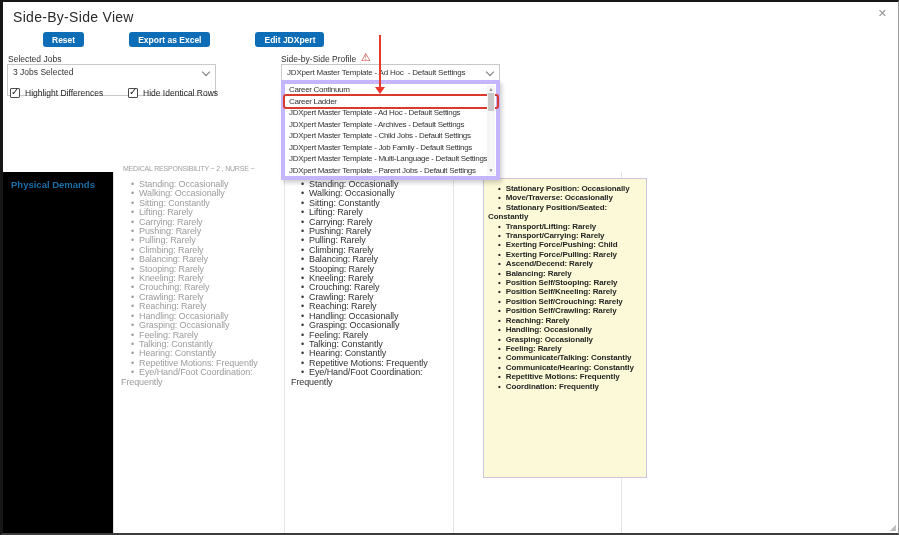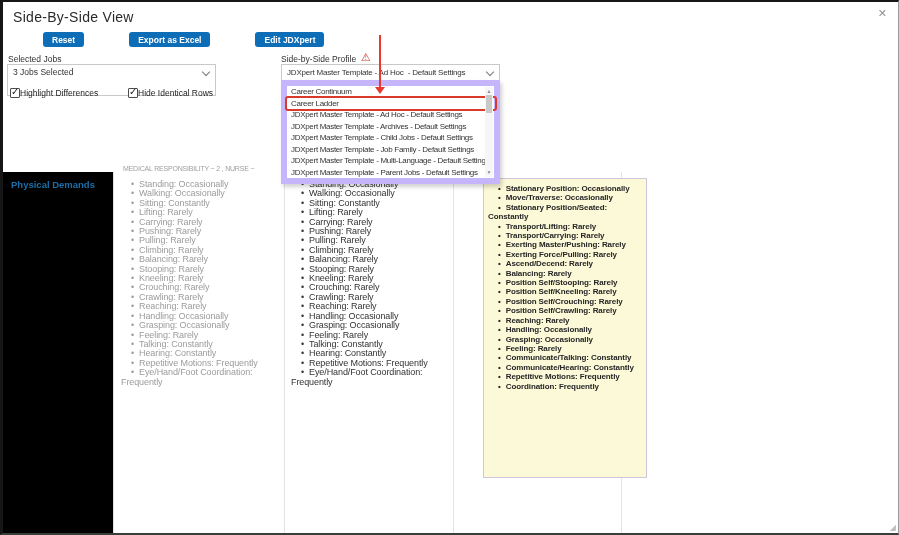--- a/index.html
+++ b/index.html
@@ -15,25 +15,25 @@
          height:15px; padding:0 9px; cursor:pointer; font-family:inherit;margin-left:36px; }
 
   .fld-label { position:absolute; font-size:8.5px; color:#2f2f2f; }
   .selectbox { position:absolute; background:#fff; border:1px solid #c9c9c9; height:32px; }
   .selectbox .val { position:absolute; left:5px; top:0; line-height:15px; font-size:8.5px; color:#333; white-space:pre; overflow:hidden; right:16px; }
   .chev { position:absolute; right:6px; top:4px; width:6px; height:6px; border-right:1.3px solid #777; border-bottom:1.3px solid #777; transform:rotate(45deg); }
 
   .cb-group { position:absolute; top:86px; display:flex; align-items:center; cursor:pointer; }
   .cb-box { width:10px; height:10px; border:1px solid #4c4c4c; border-radius:1px; background:#fff; position:relative; }
   .cb-check { position:absolute; left:0px; top:-3px; font-size:10px; color:#1c1c1c; }
-  .cb-label { font-size:8.5px; color:#1d1d1d; }
+  .cb-label { margin-left:5px; font-size:8.5px; color:#1d1d1d; }
 
   .warn { position:absolute; left:358px; top:49px; font-size:11px; color:#c63a2c; }
 
-  .dropdown { position:absolute; left:278px; top:78px; width:219px; background:#fff; border:6px solid #c4b5fd;
+  .dropdown { position:absolute; left:278px; top:78px; width:219px; background:#fff; border:4px solid #c4b5fd;
               box-shadow:2px 3px 4px rgba(0,0,0,.18); z-index:20; padding-right:0; }
   .dd-item { position:relative; height:11.5px; line-height:11.5px; font-size:8px; letter-spacing:-.3px; color:#333;
              padding-left:4px; white-space:nowrap; cursor:pointer; }
   .dd-item.callout::after { content:""; position:absolute; left:-2px; right:-3px; top:-1.5px; bottom:-1.5px;
              border:2px solid #d93a2b; border-radius:3px; pointer-events:none; }
   .dd-scroll { position:absolute; right:1px; top:1px; bottom:1px; width:8px; background:#f6f6f6; z-index:2; }
   .dd-scroll .arr { position:absolute; left:0; width:8px; font-size:5px; color:#8b8b8b; text-align:center; line-height:7px; }
   .dd-scroll .thumb { position:absolute; left:1px; top:8px; width:6px; height:18px; background:#c9c9c9; }
 
   .ann-line { position:absolute; left:376px; top:33px; width:2.4px; height:53px; background:#e8392c; z-index:30; }
@@ -189,21 +189,21 @@
       </div>
 
     <div class="hl-panel">
       <div class="pd-col-in">
 
       <div class="pd-item">Stationary Position: Occasionally</div>
           <div class="pd-item">Move/Traverse: Occasionally</div>
           <div class="pd-item">Stationary Position/Seated: Constantly</div>
           <div class="pd-item">Transport/Lifting: Rarely</div>
           <div class="pd-item">Transport/Carrying: Rarely</div>
-          <div class="pd-item">Exerting Master/Pushing: Rarely</div>
+          <div class="pd-item">Exerting Force/Pushing: Child</div>
           <div class="pd-item">Exerting Force/Pulling: Rarely</div>
           <div class="pd-item">Ascend/Decend: Rarely</div>
           <div class="pd-item">Balancing: Rarely</div>
           <div class="pd-item">Position Self/Stooping: Rarely</div>
           <div class="pd-item">Position Self/Kneeling: Rarely</div>
           <div class="pd-item">Position Self/Crouching: Rarely</div>
           <div class="pd-item">Position Self/Crawling: Rarely</div>
           <div class="pd-item">Reaching: Rarely</div>
           <div class="pd-item">Handling: Occasionally</div>
           <div class="pd-item">Grasping: Occasionally</div>

